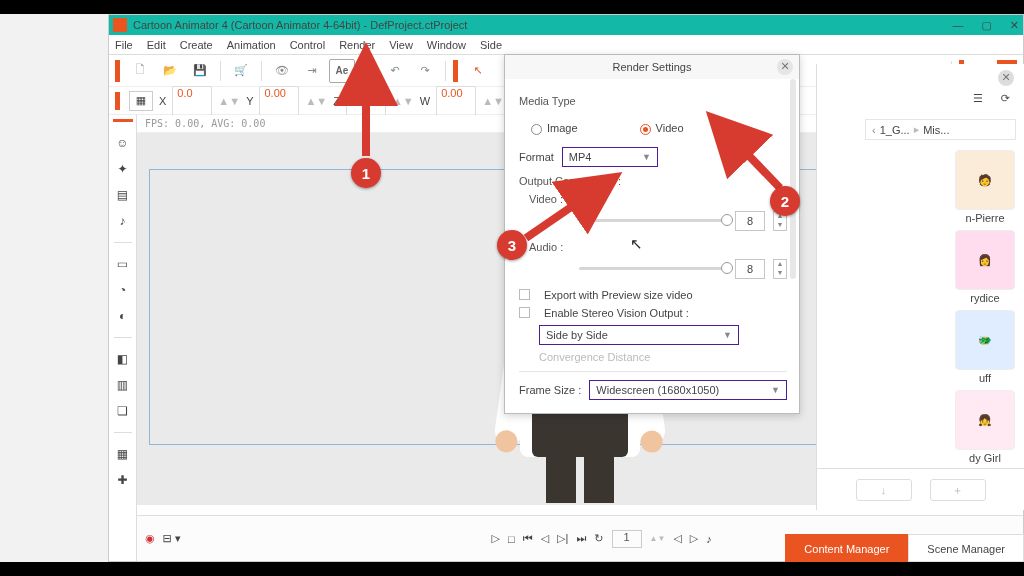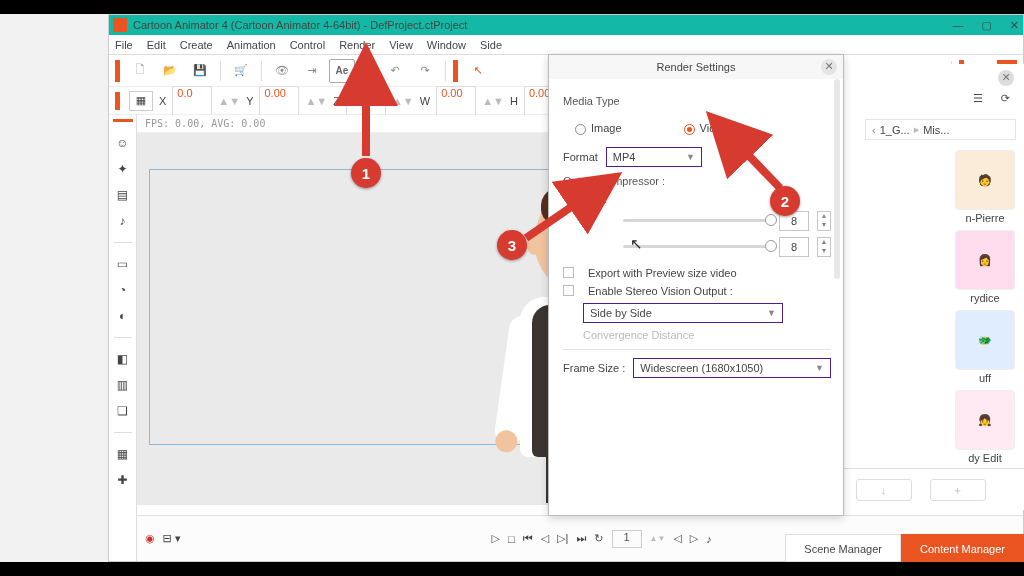--- a/index.html
+++ b/index.html
@@ -62,21 +62,21 @@
 .cm-crumb .sep{color:#bbb}
 .cm-grid{display:grid;grid-template-columns:68px;gap:6px;padding:6px;margin-left:128px}
 .cm-item{width:68px;text-align:center;font-size:9px;color:#888}
 .cm-thumb{width:60px;height:60px;margin:0 auto 2px;border:1px solid #eee;border-radius:4px;background:#fff;display:flex;align-items:center;justify-content:center}
 .cm-footer{position:absolute;left:0;right:0;bottom:0;height:42px;border-top:1px solid #ddd;display:flex;align-items:center;justify-content:center;gap:18px}
 .cm-fbtn{width:56px;height:22px;border:1px solid #ddd;border-radius:3px;color:#bbb;text-align:center;line-height:20px}
 .bottom-tabs{position:absolute;right:0;bottom:14px;height:28px;display:flex}
 .bt{padding:0 18px;line-height:28px;font-size:11px;border:1px solid #ddd;background:#fff}
 .bt.active{background:#e95420;color:#fff;border-color:#e95420}
 
-.dialog{position:absolute;top:54px;left:548px;width:296px;height:462px;background:#fff;border:1px solid #bbb;box-shadow:0 2px 8px rgba(0,0,0,.18);display:flex;flex-direction:column}
+.dialog{position:absolute;top:54px;left:504px;width:296px;height:360px;background:#fff;border:1px solid #bbb;box-shadow:0 2px 8px rgba(0,0,0,.18);display:flex;flex-direction:column}
 .dlg-title{height:24px;background:#f7f7f7;display:flex;align-items:center;justify-content:center;color:#555;font-size:11px;position:relative}
 .dlg-close{position:absolute;right:6px;top:4px;width:16px;height:16px;border-radius:50%;background:#e5e5e5;color:#777;text-align:center;line-height:15px}
 .dlg-tabs{display:flex;border:1px solid #ddd;margin:6px 6px 0}
 .dlg-tab{flex:1;text-align:center;padding:6px 0;font-weight:600}
 .dlg-tab.active{background:#e95420;color:#fff}
 .dlg-body{flex:1;padding:10px 12px 10px 14px;overflow:hidden;color:#555;position:relative}
 .dlg-scroll{position:absolute;right:3px;top:0;width:6px;height:200px;background:#e7e7e7;border-radius:3px}
 .section-label{margin:6px 0 15px;color:#555}
 .radio-row{display:flex;gap:62px;margin:4px 0 12px;padding-left:12px}
 .radio{width:11px;height:11px;border:1px solid #888;border-radius:50%;display:inline-block;vertical-align:middle;margin-right:5px;position:relative}
@@ -271,31 +271,31 @@
   <div class="cm-crumb">
     <span style="color:#888">‹</span>
     <span>1_G...</span>
     <span class="sep">▸</span>
     <span>Mis...</span>
   </div>
   <div class="cm-grid">
     <div class="cm-item"><div class="cm-thumb" style="background:#fbecd9">🧑</div><span>n-Pierre</span></div>
     <div class="cm-item"><div class="cm-thumb" style="background:#fde">👩</div><span>rydice</span></div>
     <div class="cm-item"><div class="cm-thumb" style="background:#e0ecff">🐲</div><span>uff</span></div>
-    <div class="cm-item"><div class="cm-thumb" style="background:#ffe9f2">👧</div><span>dy Edit</span></div>
+    <div class="cm-item"><div class="cm-thumb" style="background:#ffe9f2">👧</div><span>dy Girl</span></div>
   </div>
   <div class="cm-footer">
     <div class="cm-fbtn">↓</div>
     <div class="cm-fbtn">＋</div>
   </div>
 </div>
 
 <div class="bottom-tabs">
+  <div class="bt active">Content Manager</div>
   <div class="bt">Scene Manager</div>
-  <div class="bt active">Content Manager</div>
 </div>
 
 <div class="dialog">
   <div class="dlg-title">
     <span>Render Settings</span>
     <div class="dlg-close">✕</div>
   </div>
   <div class="dlg-body">
     <div class="dlg-scroll"></div>
 
@@ -323,20 +323,23 @@
       <div class="track">
           <div class="thumb"></div>
         </div>
       <div class="num">8</div>
       <div class="spin">
           <div>▲</div>
           <div>▼</div>
         </div>
     </div>
 
+    <div class="slider-row">
+      <span class="slider-label">Audio :</span>
+    </div>
     <div class="slider-row" style="margin-top:-4px">
       <span style="width:42px"></span>
       <div class="track">
           <div class="thumb"></div>
         </div>
       <div class="num">8</div>
       <div class="spin">
           <div>▲</div>
           <div>▼</div>
         </div>

